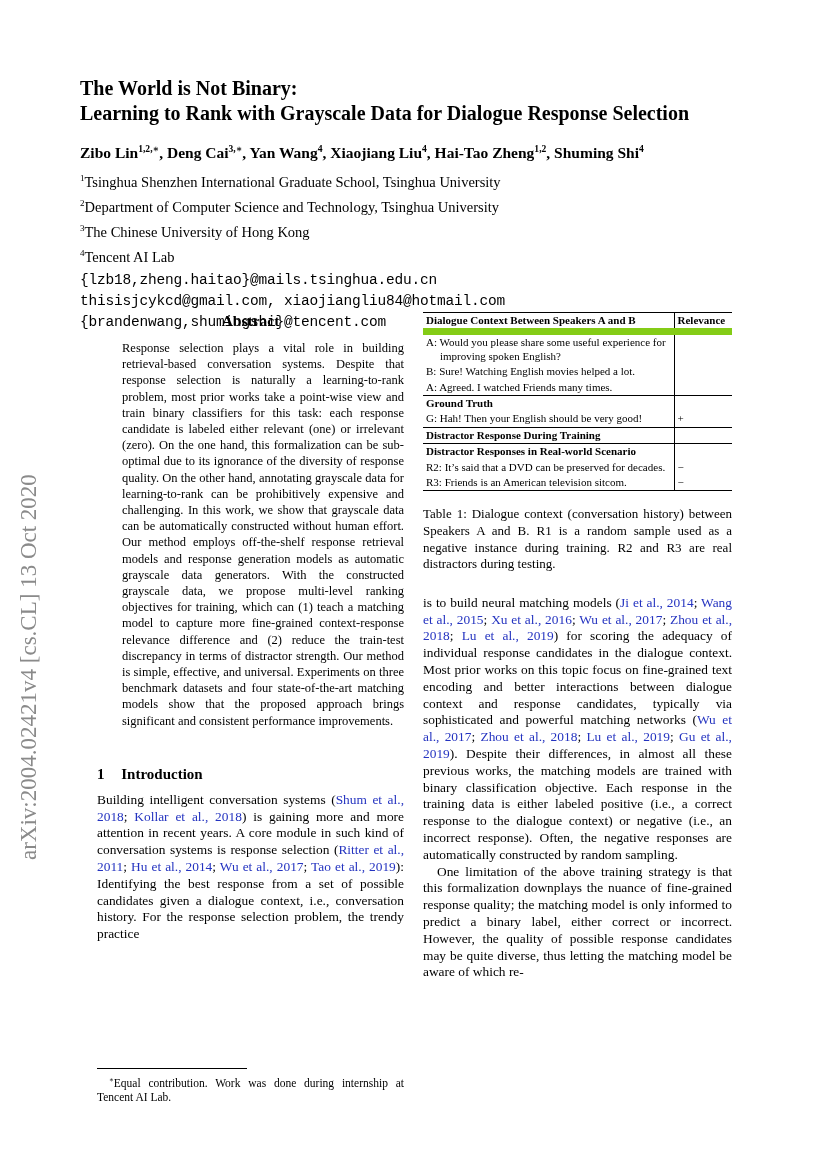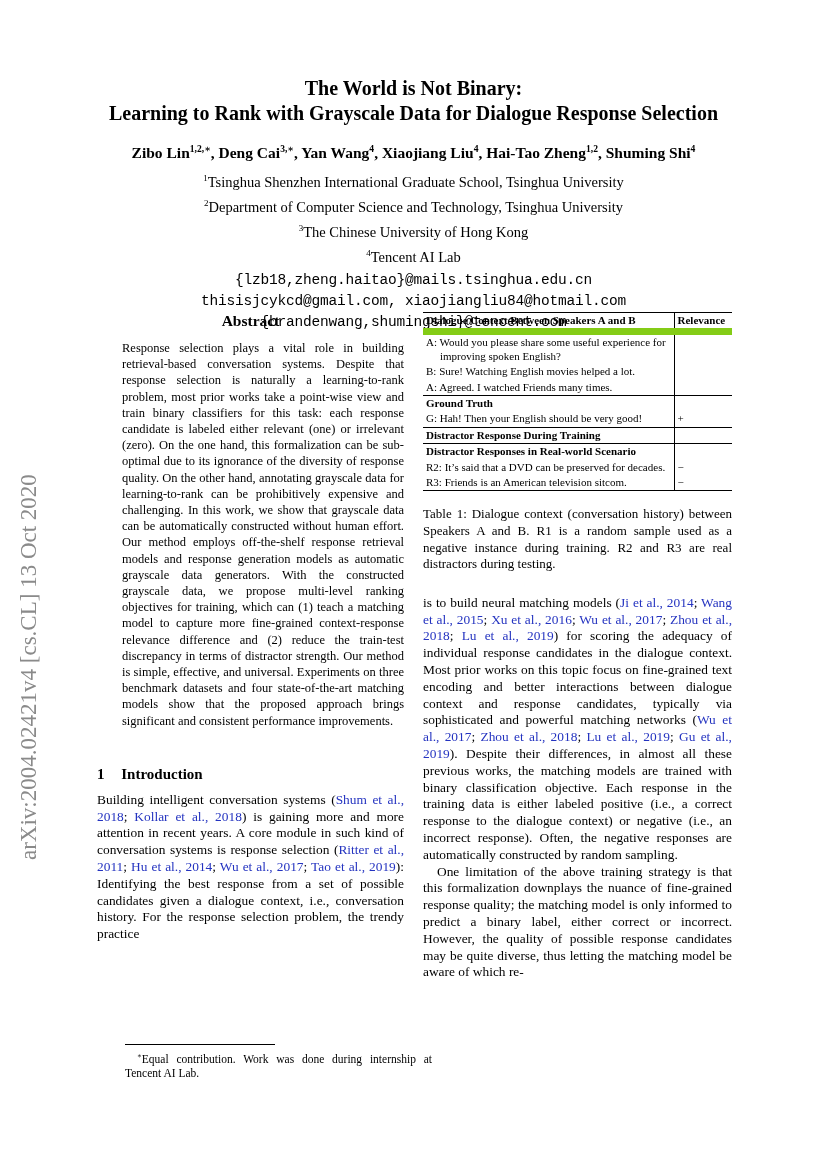--- a/index.html
+++ b/index.html
@@ -11,21 +11,21 @@
     overflow:hidden;
   }
   
   .watermark {
     position:absolute; left:16px; top:360px; height:500px;
     writing-mode:vertical-rl; transform:rotate(180deg);
     font-size:23px; white-space:nowrap;
     color:var(--watermark-gray,#8a8a8a);
   }
   
-  .header { position:absolute; left:80px; top:76px; width:667px; text-align:center; }
+  .header { position:absolute; left:80px; top:76px; width:667px; text-align:left; }
   .title { font-size:20px; font-weight:bold; line-height:25px; }
   .authors { margin-top:11px; font-size:15.5px; font-weight:bold; line-height:24px; }
   .affils { margin-top:3px; }
   .affil { font-size:14.5px; line-height:21px; }
   .emails {
     margin-top:3px; font-family:"Liberation Mono","DejaVu Sans Mono",monospace;
     font-size:14.5px; line-height:21px; letter-spacing:-0.2px;
   }
   .s-sup { font-size:0.62em; vertical-align:super; }
   .s-cite { color:var(--citation-link,#2433c0); }
@@ -38,21 +38,21 @@
   .abstract-heading { text-align:center; font-weight:bold; font-size:15.5px; margin-bottom:10px; }
   .abstract-body { margin-left:25px; font-size:12.5px; line-height:16.2px; text-align:justify; hyphens:auto; }
 
   .section-heading { font-size:15px; font-weight:bold; margin-top:37px; margin-bottom:9px; text-align:left; }
   .section-num { display:inline-block; margin-right:13px; }
 
   .body-para { font-size:13.4px; line-height:16.8px; text-align:justify; hyphens:auto; }
   .body-para.indent { text-indent:14px; }
 
   
-  .footnote { position:absolute; left:97px; top:1044px; width:307px;margin-left:28px; }
+  .footnote { position:absolute; left:97px; top:1068px; width:307px; }
   .footnote-rule { width:150px; border-top:1px solid #000; margin-bottom:4px; }
   .footnote-text { font-size:11.5px; line-height:14.5px; text-align:justify; text-indent:12px; }
 
   
   .dlg-table {
     width:100%; border-collapse:collapse;
     font-size:11px; line-height:13.4px;
     border-top:1.4px solid #000; border-bottom:1.4px solid #000;
   }
   .dlg-table th, .dlg-table td { padding:1px 3px; vertical-align:top; text-align:left; }

